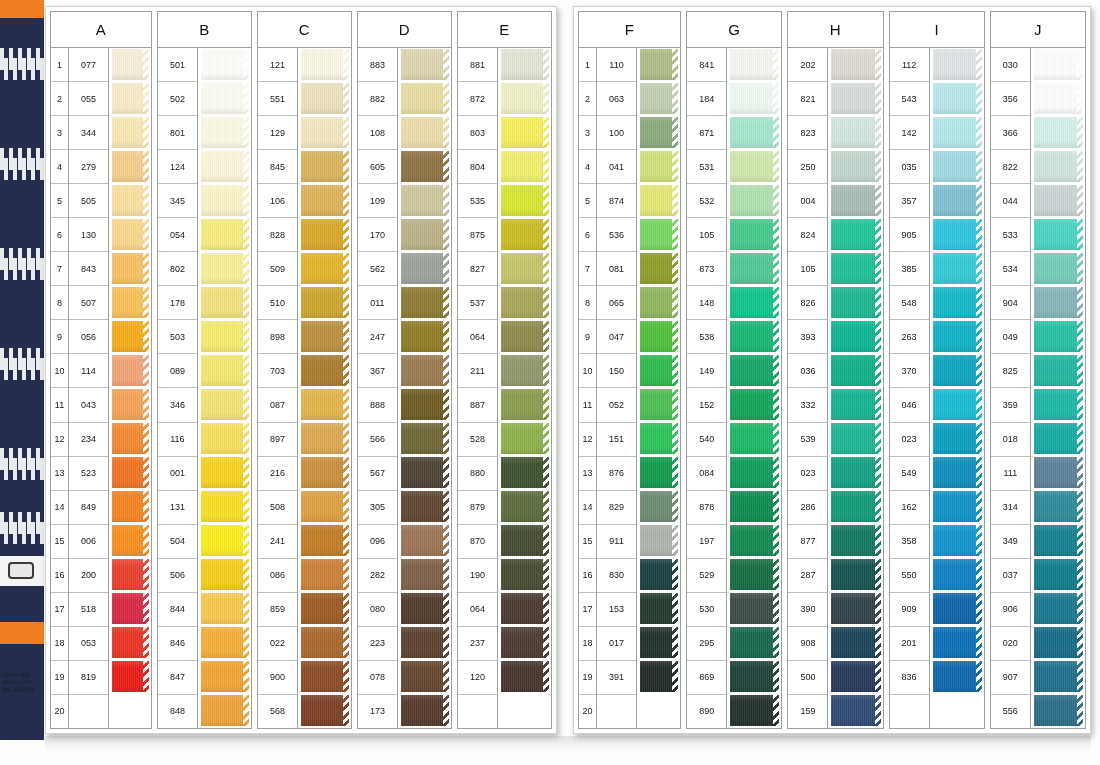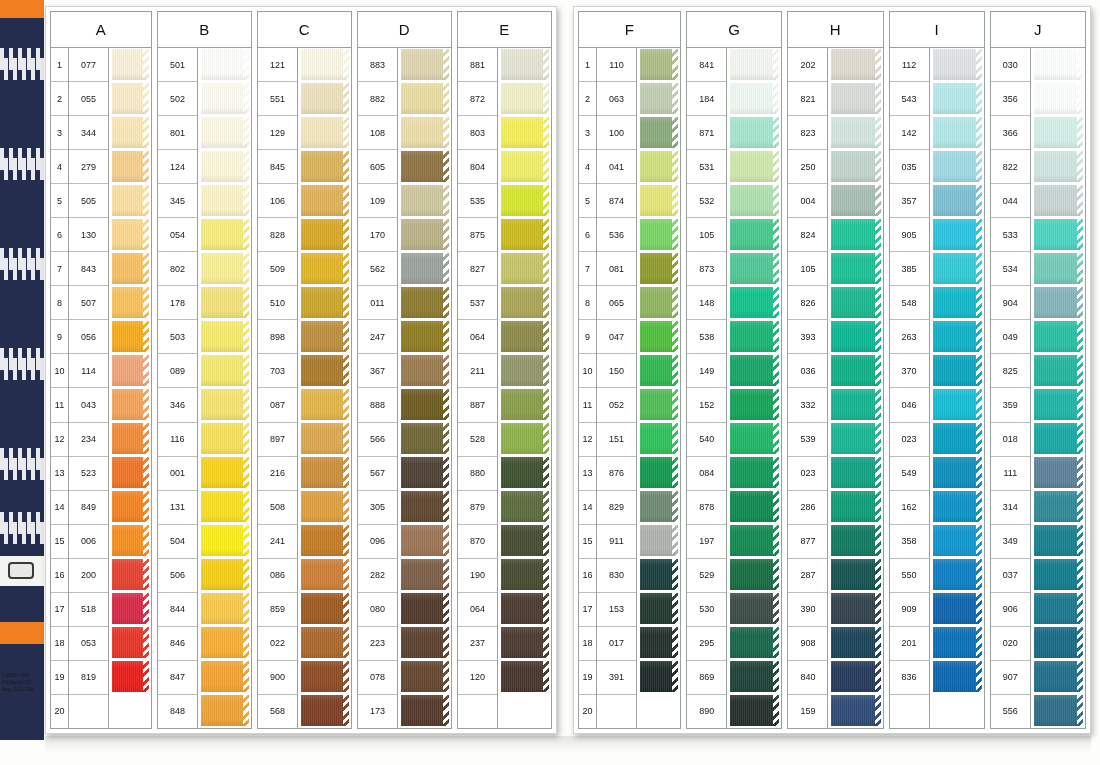--- a/index.html
+++ b/index.html
@@ -1343,21 +1343,21 @@
               <div class="codecell">393</div>
               <div class="codecell">036</div>
               <div class="codecell">332</div>
               <div class="codecell">539</div>
               <div class="codecell">023</div>
               <div class="codecell">286</div>
               <div class="codecell">877</div>
               <div class="codecell">287</div>
               <div class="codecell">390</div>
               <div class="codecell">908</div>
-              <div class="codecell">840</div>
+              <div class="codecell">500</div>
               <div class="codecell">159</div>
             </div>
             <div class="swatchcol">
               <div class="swatchcell">
                 <div class="ribbon" style="background: rgb(222, 218, 208);">
                   <div class="tex"></div>
                   <div class="shade"></div>
                 </div>
               </div>
               <div class="swatchcell">

